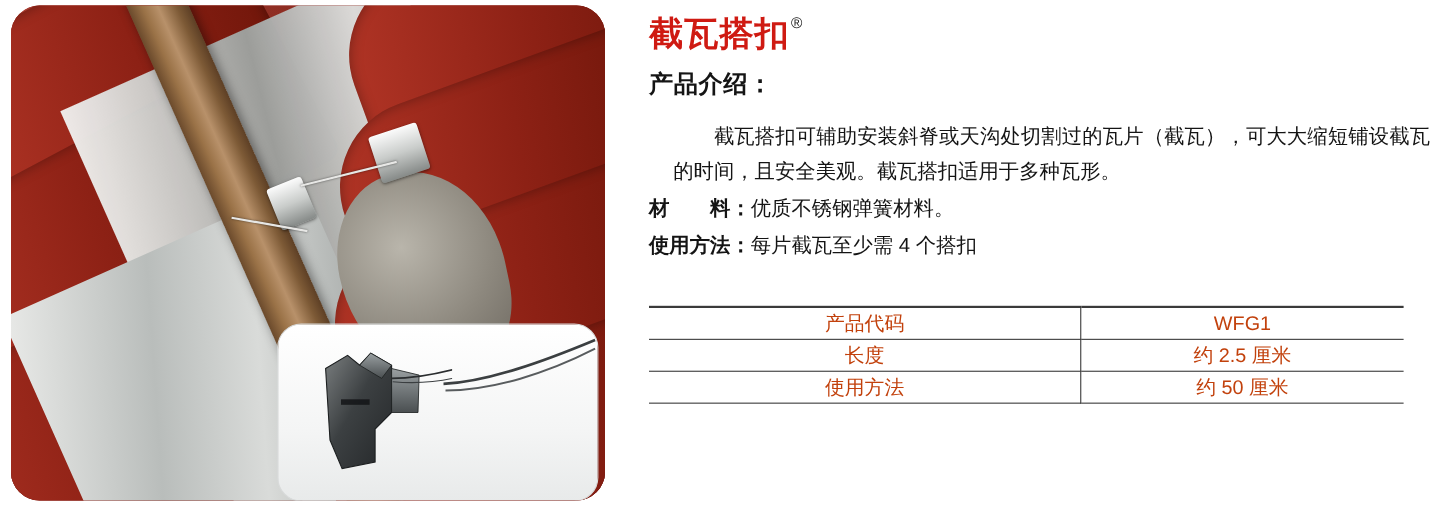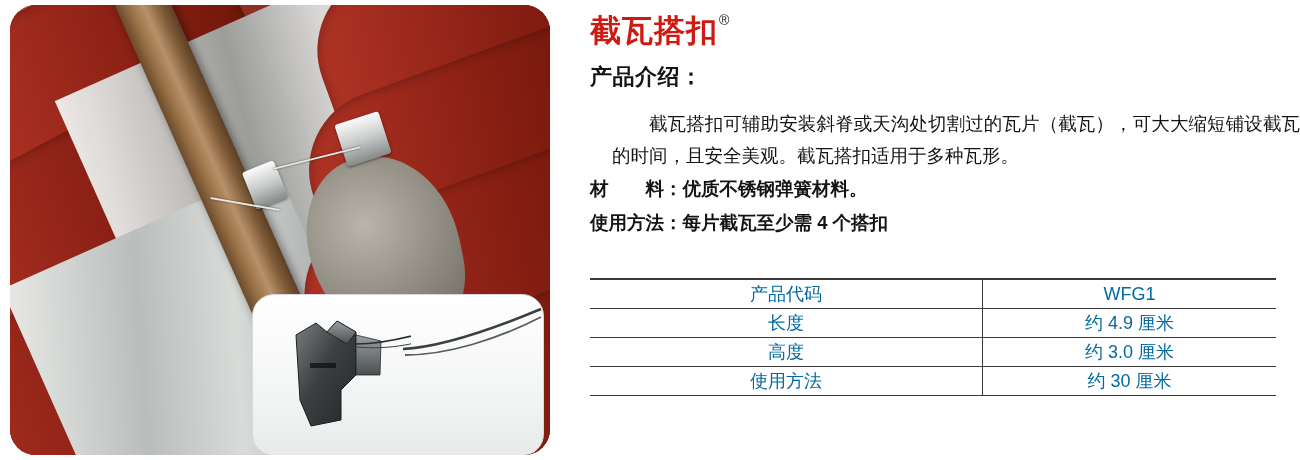--- a/index.html
+++ b/index.html
@@ -186,38 +186,38 @@
   }
   .spec-line {
     position: absolute;
     left: 0;
     font-size: 18.5px;
     color: #141414;
     font-weight: bold;
     white-space: nowrap;
   }
   .spec-line .val {
-    font-weight: bold;
+    font-weight: normal;
   }
   .spec-line.material { top: 176px; }
   .spec-line.usage { top: 210px; }
 
   
   .spec-table {
     position: absolute;
     left: 0;
     top: 278px;
     width: 686px;
     border-collapse: collapse;
     table-layout: fixed;
   }
   .spec-table td {
     height: 28px;
     font-size: 18px;
-    color: #0369a1;
+    color: #c2410c;
     text-align: center;
     border-top: 1.4px solid #3a3a3a;
     border-bottom: 1.4px solid #3a3a3a;
     padding: 0;
   }
   .spec-table tr td:first-child {
     border-right: 1.4px solid #3a3a3a;
     width: 392px;
   }
   .spec-table tr:first-child td {
@@ -293,27 +293,23 @@
     </div>
 
     <table class="spec-table">
       <tbody>
         <tr>
           <td>产品代码</td>
           <td>WFG1</td>
         </tr>
         <tr>
           <td>长度</td>
-          <td>约 4.9 厘米</td>
-        </tr>
-        <tr>
-          <td>高度</td>
-          <td>约 3.0 厘米</td>
+          <td>约 2.5 厘米</td>
         </tr>
         <tr>
           <td>使用方法</td>
-          <td>约 30 厘米</td>
+          <td>约 50 厘米</td>
         </tr>
       </tbody>
     </table>
 
   </div>
 </div>
 
 </body></html>

